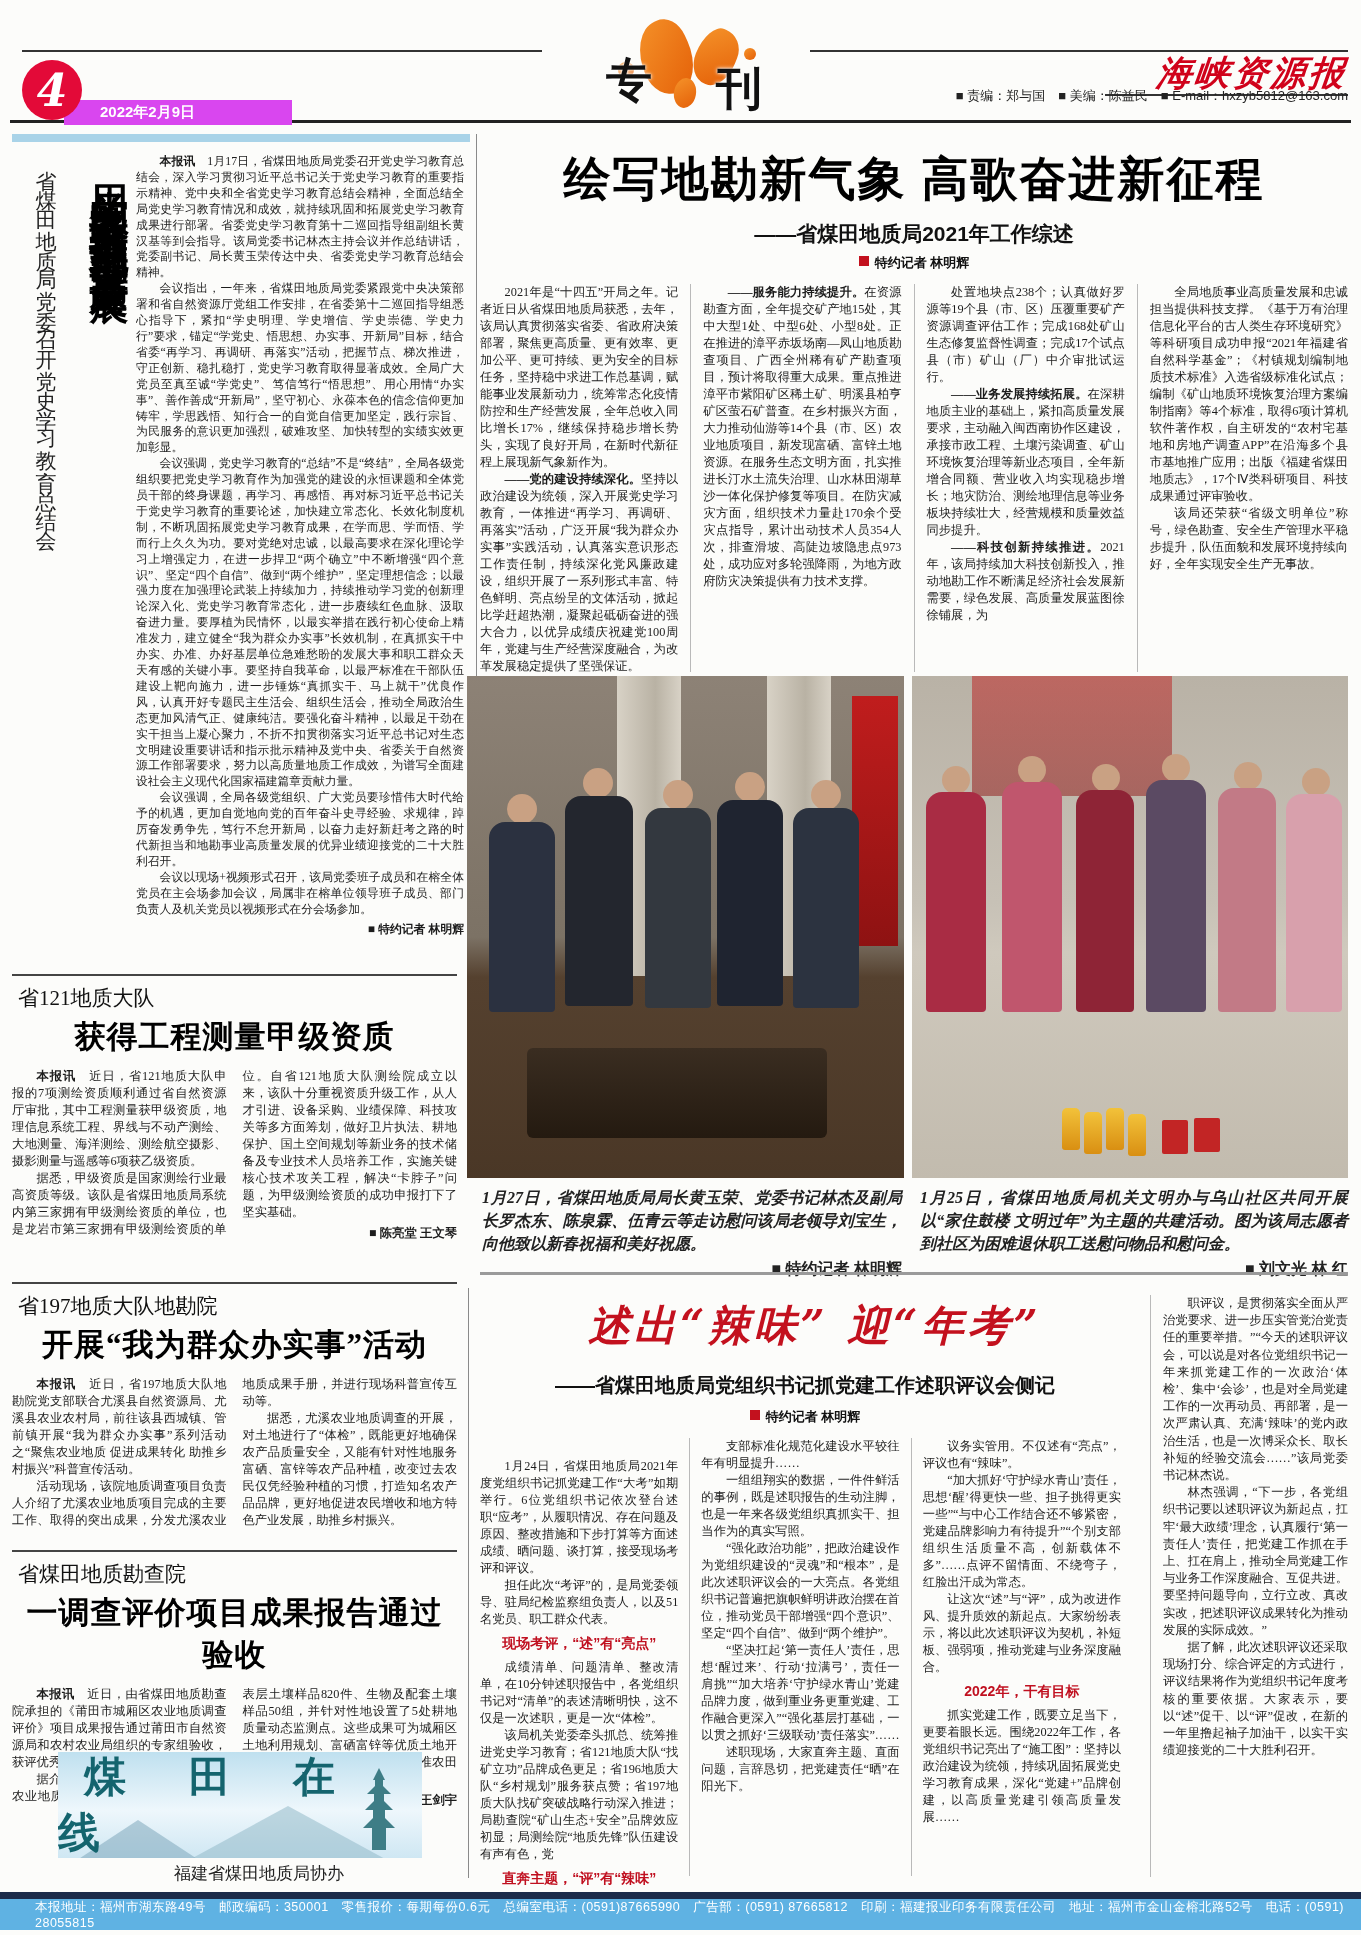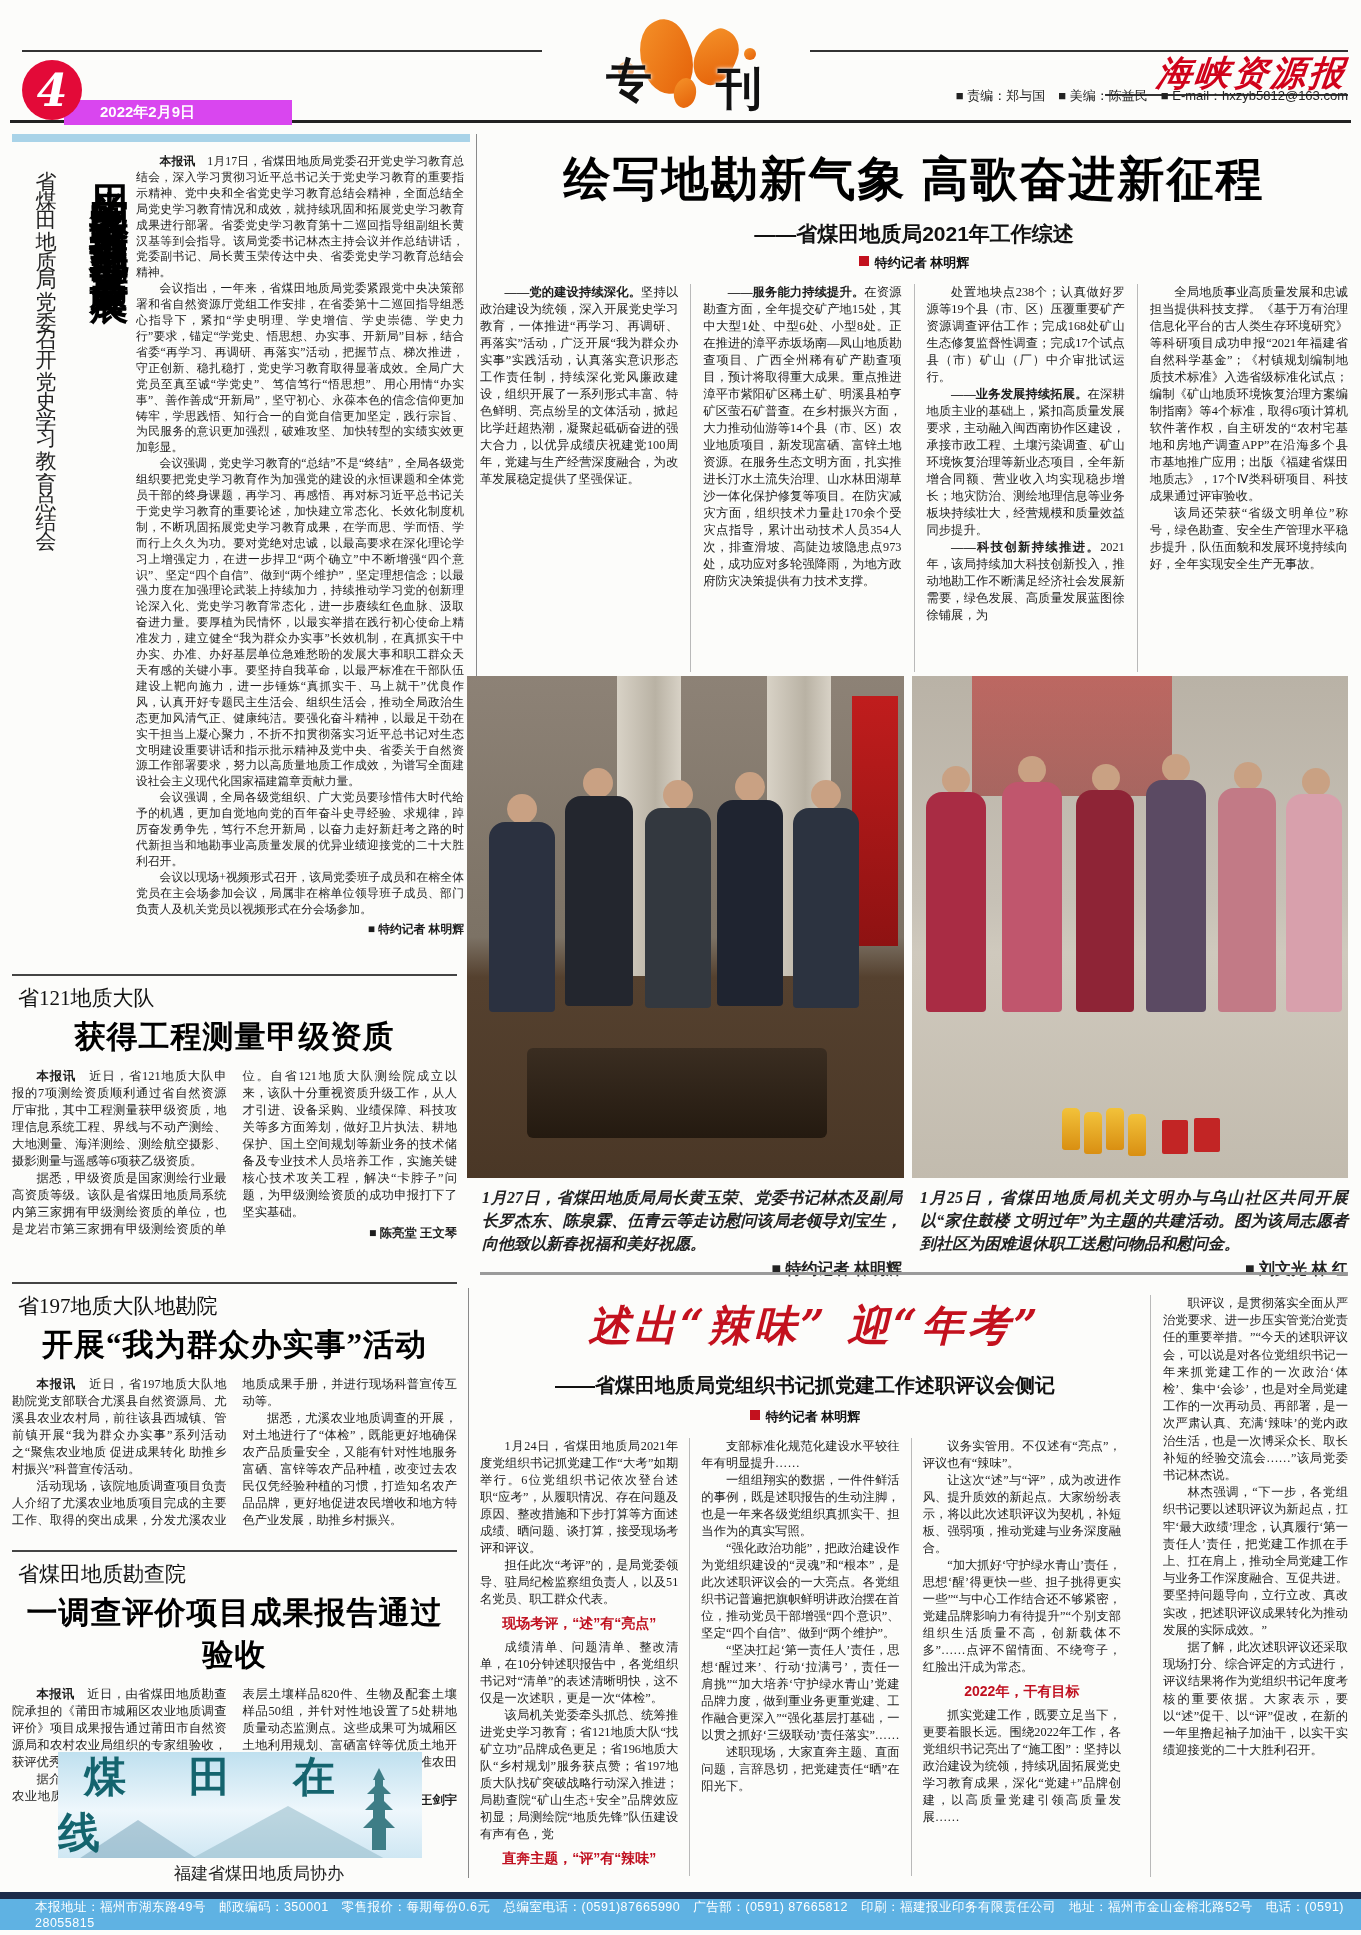--- a/index.html
+++ b/index.html
@@ -108,21 +108,21 @@
 
   
   #bot-headline{left:500px;top:1298px;width:630px;text-align:center;color:#c3111e;
      font-family:"DejaVu Serif",serif;font-style:italic;font-weight:bold;font-size:42px;letter-spacing:4px;}
   #bot-subtitle{left:480px;top:1372px;width:650px;text-align:center;
      font-family:"Liberation Sans",sans-serif;font-weight:bold;font-size:20px;color:#111;}
   #bot-byline{left:480px;top:1408px;width:650px;text-align:center;
      font-family:"Liberation Sans",sans-serif;font-weight:bold;font-size:13px;color:#111;}
   #bot-cols{left:480px;top:1438px;width:652px;height:438px;}
   #bot-cols .col{padding:0 11px;font-size:12.3px;line-height:17px;height:438px;}
-  #bot-cols .col:first-child{padding-left:0;}
+  #bot-cols .col:first-child{padding-left:0;margin-top:20px;}
   #bot-col4{left:1150px;top:1295px;width:198px;height:582px;font-size:12.3px;line-height:17.2px;
      overflow:hidden;border-left:1px solid #b9b9b9;padding-left:12px;box-sizing:border-box;}
 
   
   #mt-box{left:58px;top:1752px;width:364px;height:106px;overflow:hidden;
      background:linear-gradient(180deg,#bfe0ef 0%,#eef7fc 55%,#cfe7f3 100%);
      display:flex;align-items:center;justify-content:center;}
   #mt-box .mtn{position:absolute;bottom:-8px;width:0;height:0;border-style:solid;opacity:.55;}
   #mtn1{left:10px;border-width:0 70px 46px 70px;border-color:transparent transparent #7fa8bc transparent;}
   #mtn2{left:120px;border-width:0 110px 60px 110px;border-color:transparent transparent #94b9c9 transparent;}
@@ -185,20 +185,21 @@
   <div class="abs" id="vrule-top"></div>
   <div class="abs" id="vrule-bot"></div>
 
   <div class="abs" id="main-headline">绘写地勘新气象  高歌奋进新征程</div>
   <div class="abs" id="main-subtitle">——省煤田地质局2021年工作综述</div>
   <div class="abs" id="main-byline">
     <span class="sq sq-red"></span><span>特约记者 林明辉</span>
   </div>
   <div class="abs cols" id="main-cols">
     <div class="col article-body">
+        <p>2021年是“十四五”开局之年。记者近日从省煤田地质局获悉，去年，该局认真贯彻落实省委、省政府决策部署，聚焦更高质量、更有效率、更加公平、更可持续、更为安全的目标任务，坚持稳中求进工作总基调，赋能事业发展新动力，统筹常态化疫情防控和生产经营发展，全年总收入同比增长17%，继续保持稳步增长势头，实现了良好开局，在新时代新征程上展现新气象新作为。</p>
         <p><b>——党的建设持续深化。</b>坚持以政治建设为统领，深入开展党史学习教育，一体推进“再学习、再调研、再落实”活动，广泛开展“我为群众办实事”实践活动，认真落实意识形态工作责任制，持续深化党风廉政建设，组织开展了一系列形式丰富、特色鲜明、亮点纷呈的文体活动，掀起比学赶超热潮，凝聚起砥砺奋进的强大合力，以优异成绩庆祝建党100周年，党建与生产经营深度融合，为改革发展稳定提供了坚强保证。</p>
       </div>
     <div class="col article-body">
         <p><b>——服务能力持续提升。</b>在资源勘查方面，全年提交矿产地15处，其中大型1处、中型6处、小型8处。正在推进的漳平赤坂场南—凤山地质勘查项目、广西全州稀有矿产勘查项目，预计将取得重大成果。重点推进漳平市紫阳矿区稀土矿、明溪县柏亨矿区萤石矿普查。在乡村振兴方面，大力推动仙游等14个县（市、区）农业地质项目，新发现富硒、富锌土地资源。在服务生态文明方面，扎实推进长汀水土流失治理、山水林田湖草沙一体化保护修复等项目。在防灾减灾方面，组织技术力量赴170余个受灾点指导，累计出动技术人员354人次，排查滑坡、高陡边坡隐患点973处，成功应对多轮强降雨，为地方政府防灾决策提供有力技术支撑。</p>
       </div>
     <div class="col article-body">
         <p>处置地块点238个；认真做好罗源等19个县（市、区）压覆重要矿产资源调查评估工作；完成168处矿山生态修复监督性调查；完成17个试点县（市）矿山（厂）中介审批试运行。</p>
         <p><b>——业务发展持续拓展。</b>在深耕地质主业的基础上，紧扣高质量发展要求，主动融入闽西南协作区建设，承接市政工程、土壤污染调查、矿山环境恢复治理等新业态项目，全年新增合同额、营业收入均实现稳步增长；地灾防治、测绘地理信息等业务板块持续壮大，经营规模和质量效益同步提升。</p>
         <p><b>——科技创新持续推进。</b>2021年，该局持续加大科技创新投入，推动地勘工作不断满足经济社会发展新需要，绿色发展、高质量发展蓝图徐徐铺展，为</p>
       </div>
@@ -325,22 +326,22 @@
       </div>
     <div class="col article-body">
         <p>支部标准化规范化建设水平较往年有明显提升……</p>
         <p>一组组翔实的数据，一件件鲜活的事例，既是述职报告的生动注脚，也是一年来各级党组织真抓实干、担当作为的真实写照。</p>
         <p>“强化政治功能”，把政治建设作为党组织建设的“灵魂”和“根本”，是此次述职评议会的一大亮点。各党组织书记普遍把旗帜鲜明讲政治摆在首位，推动党员干部增强“四个意识”、坚定“四个自信”、做到“两个维护”。</p>
         <p>“坚决扛起‘第一责任人’责任，思想‘醒过来’、行动‘拉满弓’，责任一肩挑”“加大培养‘守护绿水青山’党建品牌力度，做到重业务更重党建、工作融合更深入”“强化基层打基础，一以贯之抓好‘三级联动’责任落实”……</p>
         <p>述职现场，大家直奔主题、直面问题，言辞恳切，把党建责任“晒”在阳光下。</p>
       </div>
     <div class="col article-body">
         <p>议务实管用。不仅述有“亮点”，评议也有“辣味”。</p>
+        <p>“加大抓好‘守护绿水青山’责任，思想‘醒’得更快一些、担子挑得更实一些”“与中心工作结合还不够紧密，党建品牌影响力有待提升”“个别支部组织生活质量不高，创新载体不多”……点评不留情面、不绕弯子，红脸出汗成为常态。</p>
         <p>让这次“述”与“评”，成为改进作风、提升质效的新起点。大家纷纷表示，将以此次述职评议为契机，补短板、强弱项，推动党建与业务深度融合。</p>
-        <p>“加大抓好‘守护绿水青山’责任，思想‘醒’得更快一些、担子挑得更实一些”“与中心工作结合还不够紧密，党建品牌影响力有待提升”“个别支部组织生活质量不高，创新载体不多”……点评不留情面、不绕弯子，红脸出汗成为常态。</p>
         <p class="subhead-red">2022年，干有目标</p>
         <p>抓实党建工作，既要立足当下，更要着眼长远。围绕2022年工作，各党组织书记亮出了“施工图”：坚持以政治建设为统领，持续巩固拓展党史学习教育成果，深化“党建+”品牌创建，以高质量党建引领高质量发展……</p>
       </div>
   </div>
   <div class="abs article-body" id="bot-col4">
       <p>职评议，是贯彻落实全面从严治党要求、进一步压实管党治党责任的重要举措。”“今天的述职评议会，可以说是对各位党组织书记一年来抓党建工作的一次政治‘体检’、集中‘会诊’，也是对全局党建工作的一次再动员、再部署，是一次严肃认真、充满‘辣味’的党内政治生活，也是一次博采众长、取长补短的经验交流会……”该局党委书记林杰说。</p>
       <p>林杰强调，“下一步，各党组织书记要以述职评议为新起点，扛牢‘最大政绩’理念，认真履行‘第一责任人’责任，把党建工作抓在手上、扛在肩上，推动全局党建工作与业务工作深度融合、互促共进。要坚持问题导向，立行立改、真改实改，把述职评议成果转化为推动发展的实际成效。”</p>
       <p>据了解，此次述职评议还采取现场打分、综合评定的方式进行，评议结果将作为党组织书记年度考核的重要依据。大家表示，要以“述”促干、以“评”促改，在新的一年里撸起袖子加油干，以实干实绩迎接党的二十大胜利召开。</p>
     </div>
 

